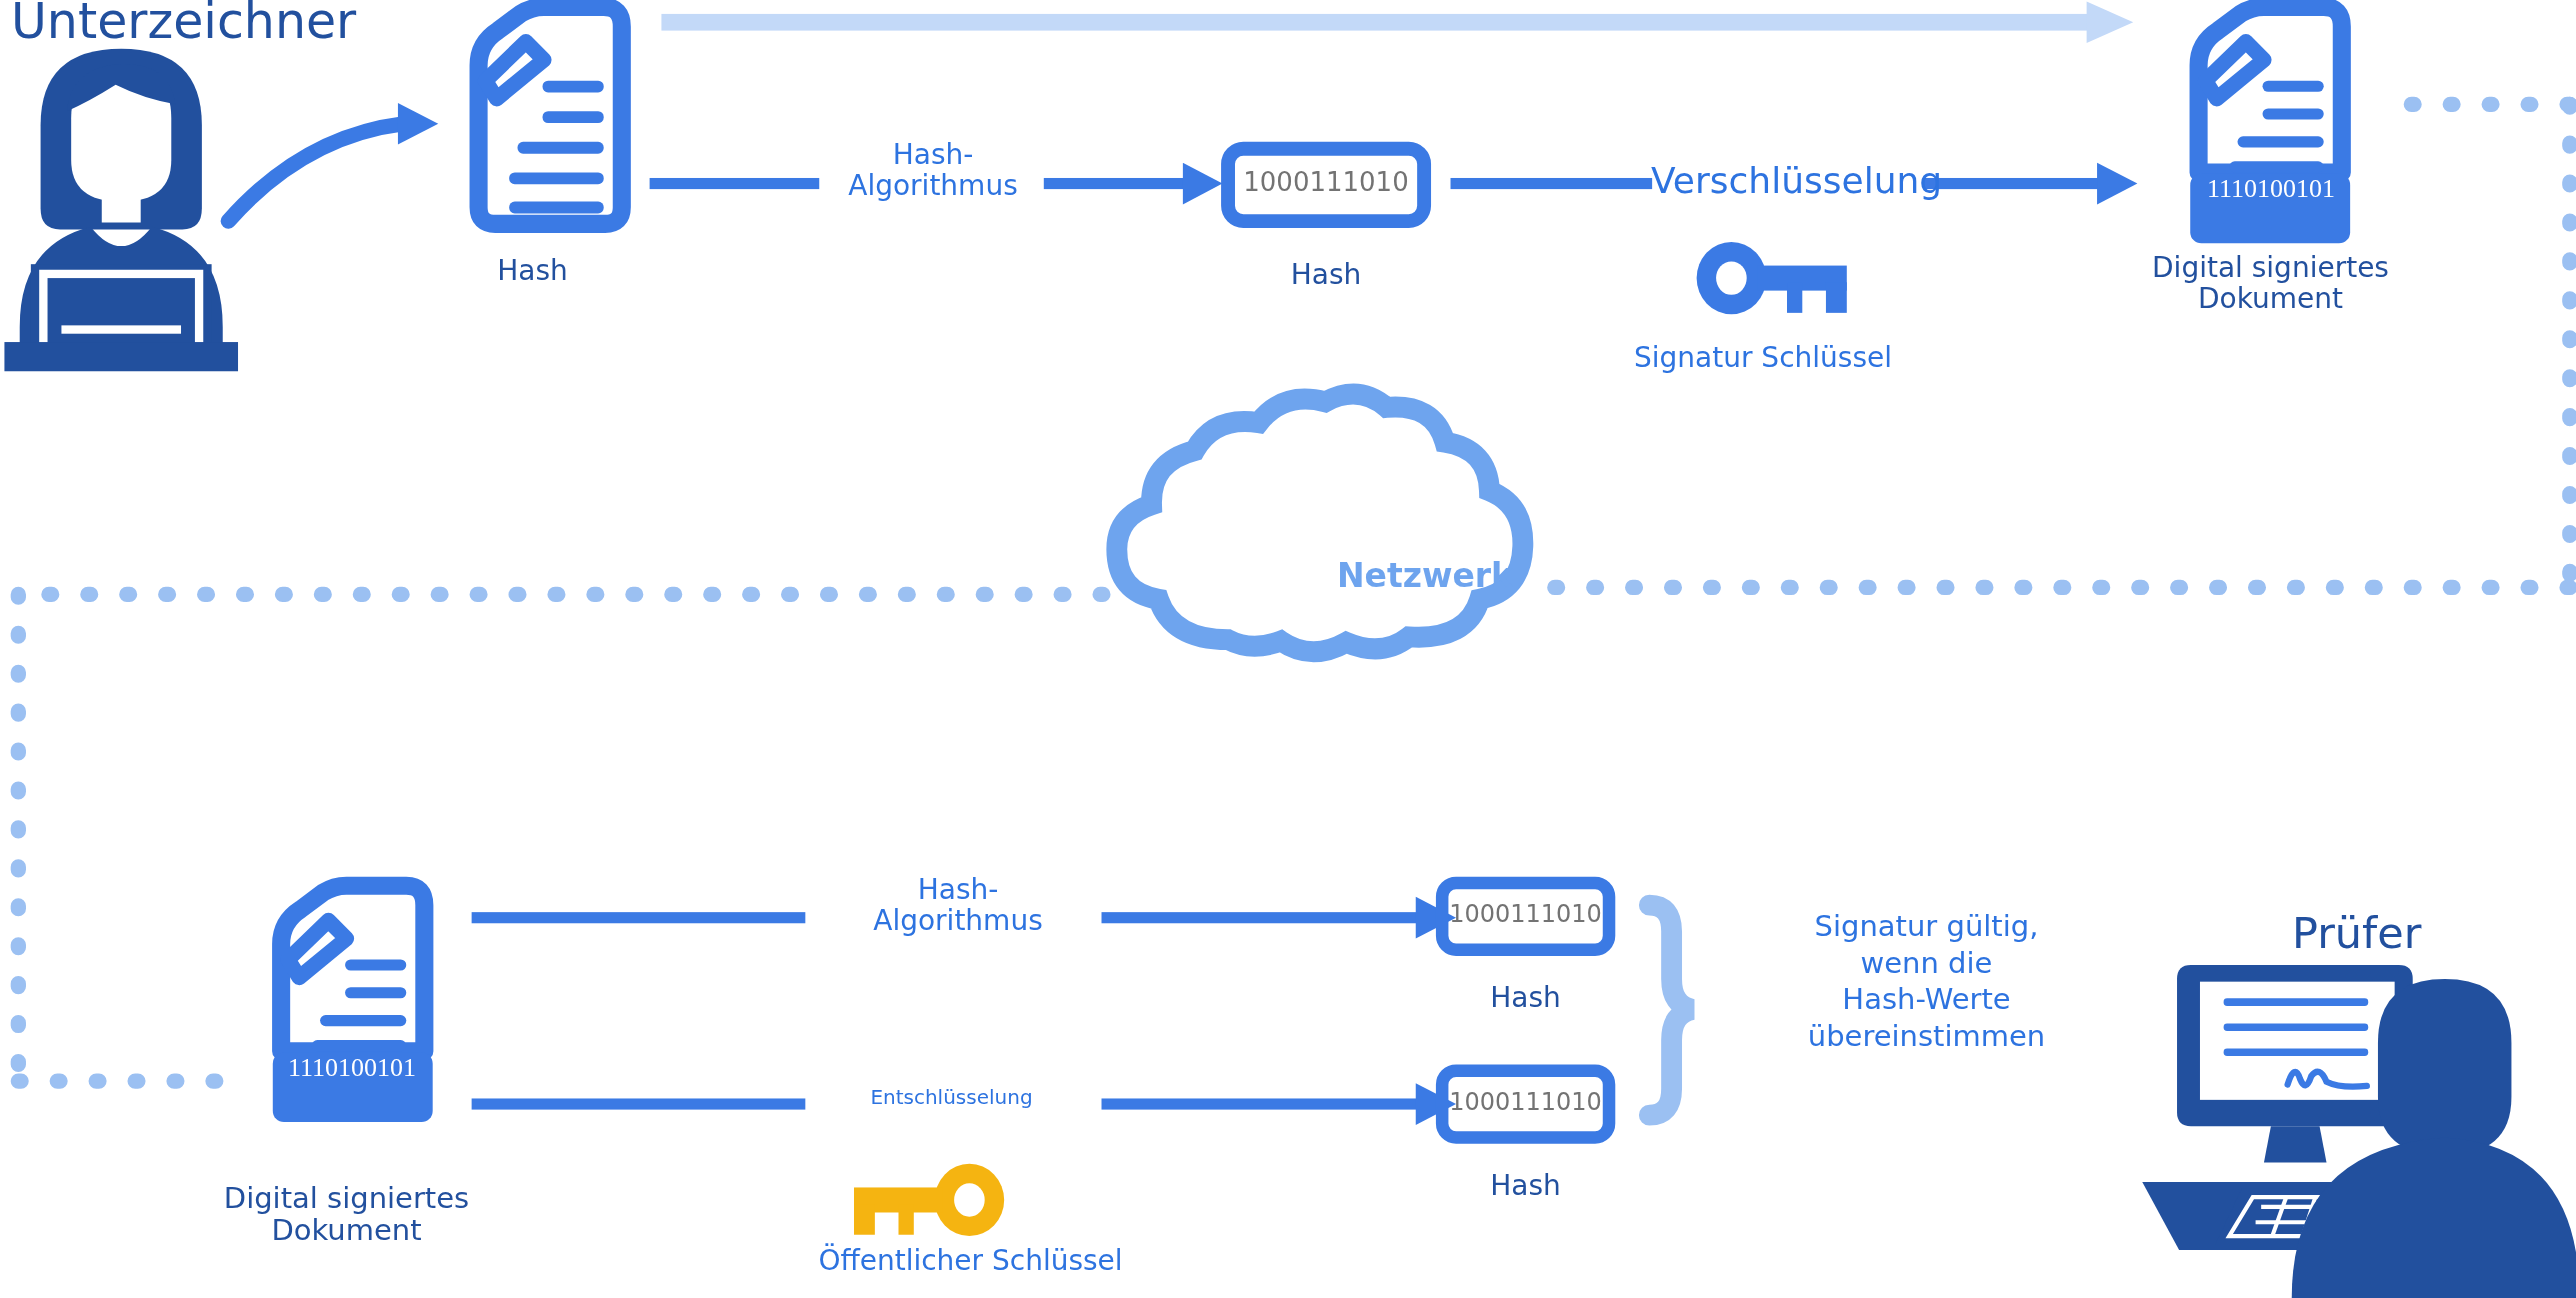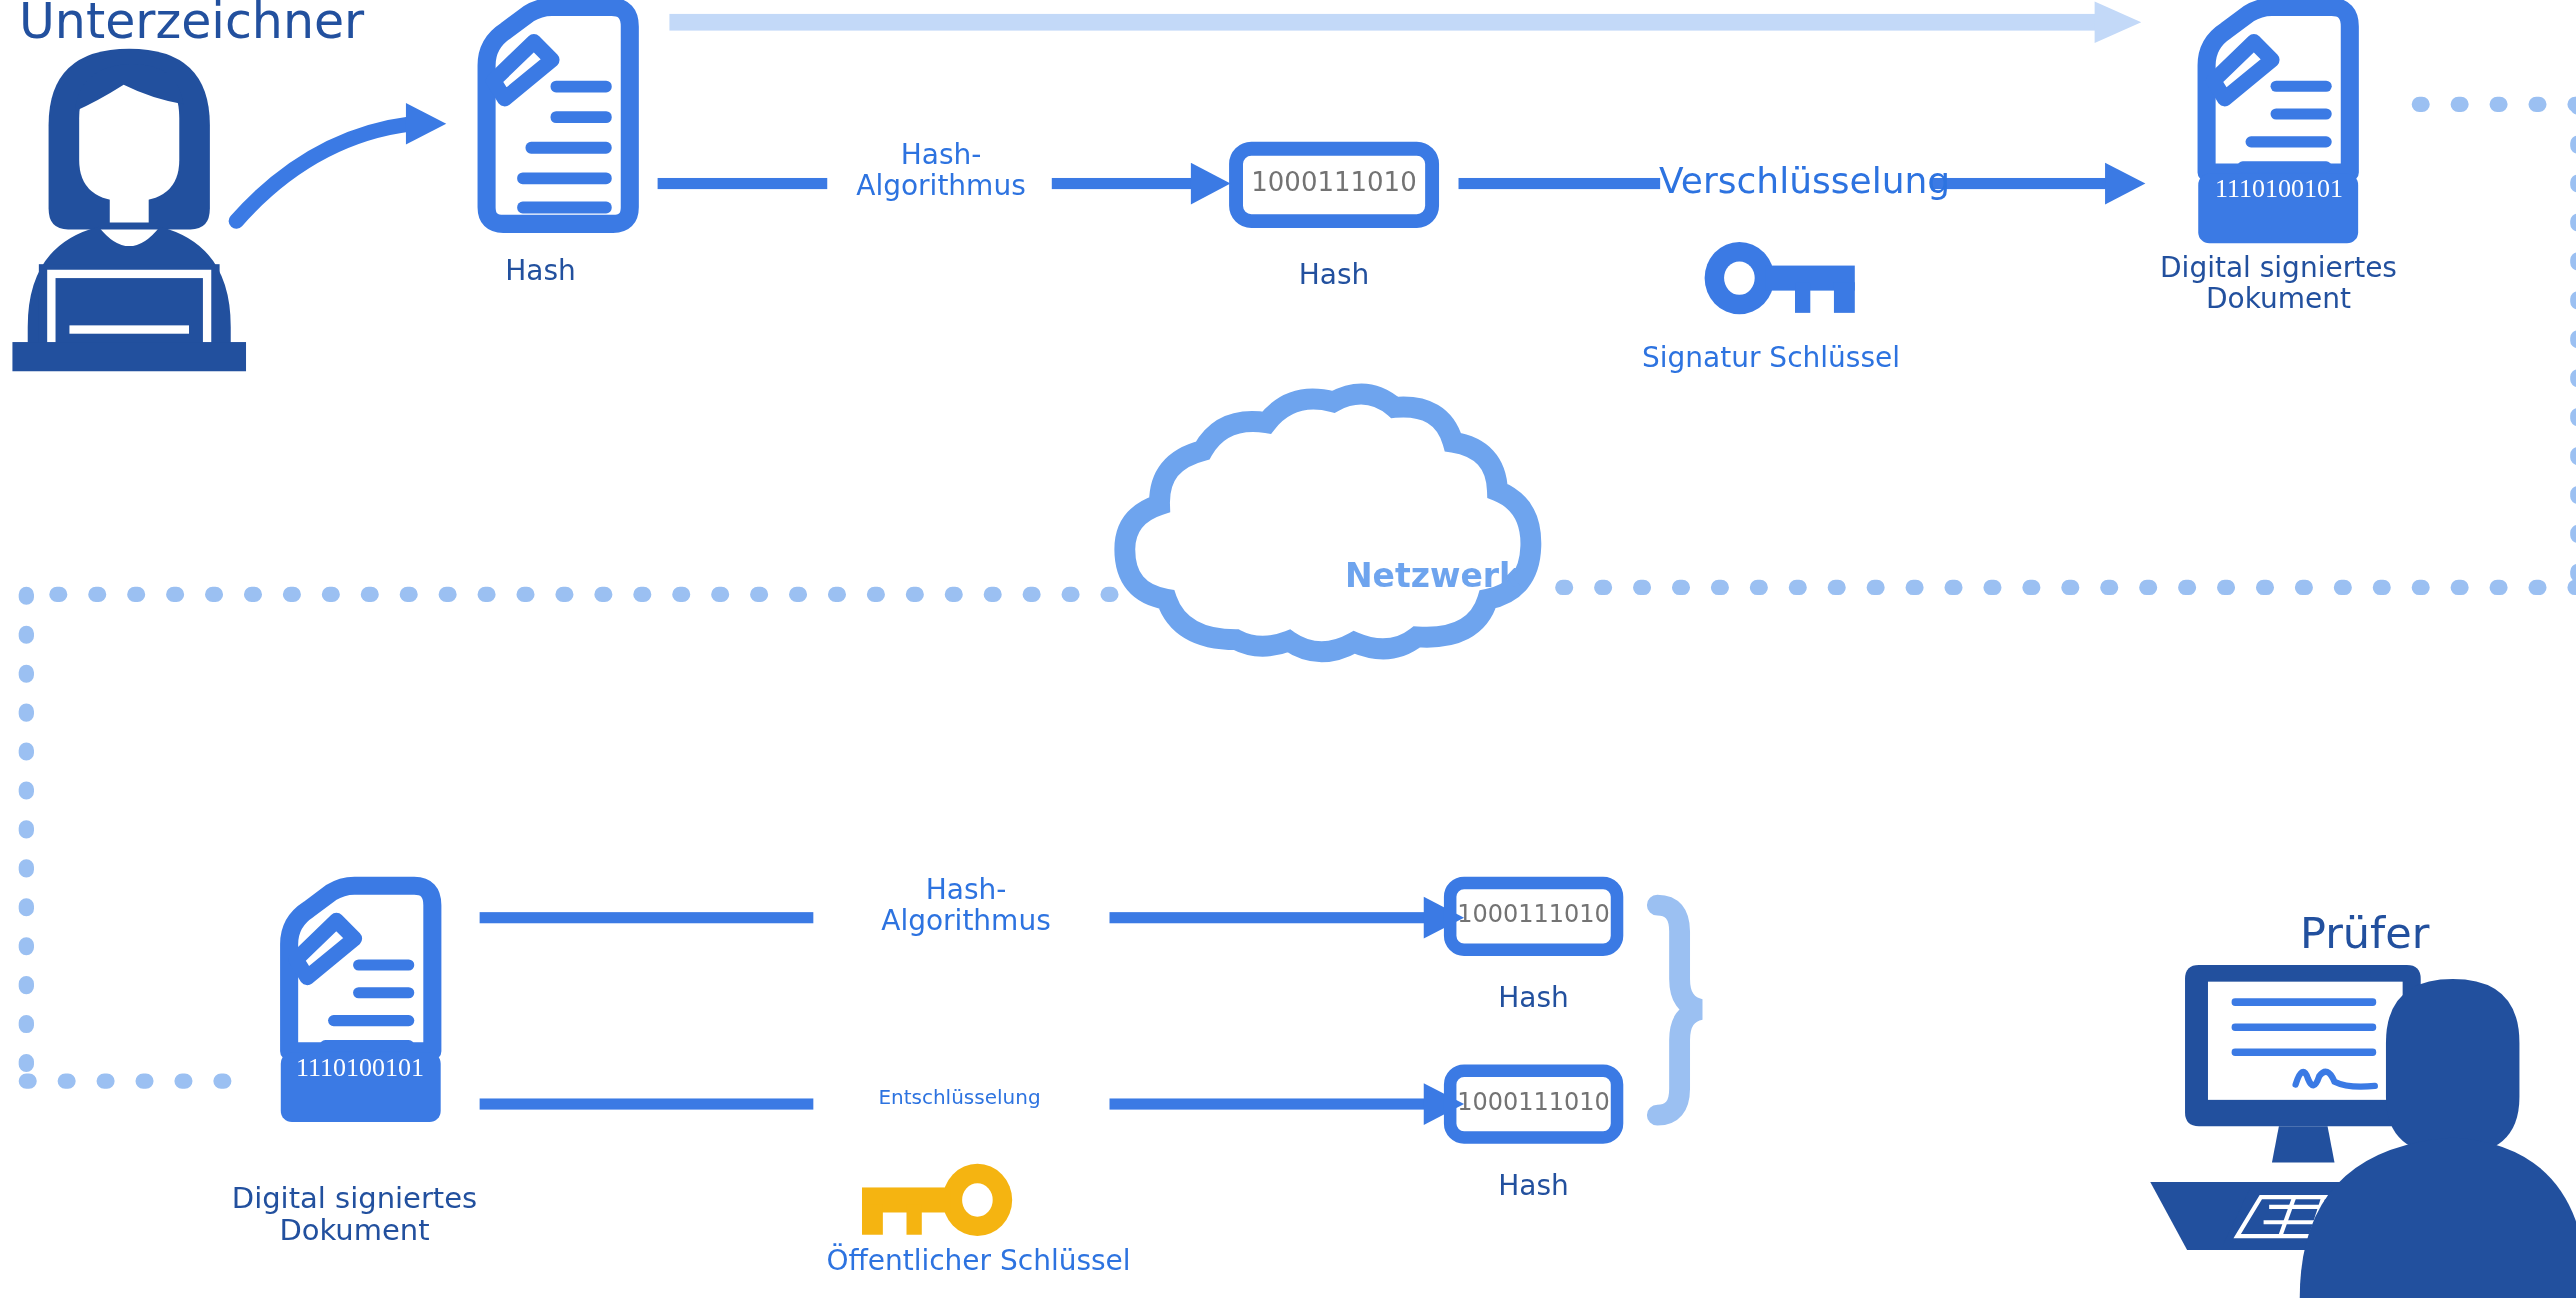--- a/index.html
+++ b/index.html
@@ -1,20 +1,20 @@
 <!DOCTYPE html>
 <html style="font-size:11px"><head>
 <meta charset="utf-8">
 <style>
   html,body{margin:0;padding:0;background:#ffffff;}
   body{
     font-family:"DejaVu Sans", sans-serif;
     width:2576px;height:1298px;position:relative;overflow:hidden;
   }
-  #stage{position:absolute;left:12px;top:0;width:2346px;height:1298px;}
+  #stage{position:absolute;left:4px;top:0;width:2346px;height:1298px;}
   svg#art{position:absolute;left:0;top:0;width:2576px;height:1298px;}
   .lbl{position:absolute;color:#2d73e0;text-align:center;line-height:1.12;
        font-family:"DejaVu Sans", sans-serif;white-space:pre;}
   .lbl-dark{color:#22509e;}
   .ttl{position:absolute;color:#22509e;font-family:"DejaVu Sans", sans-serif;}
   .hashtxt{position:absolute;color:#737373;font-family:"DejaVu Sans", sans-serif;
            text-align:center;white-space:pre;}
   .sigtxt{position:absolute;color:#ffffff;font-family:Liberation Serif, serif;
           text-align:center;white-space:pre;}
   .netlbl{position:absolute;color:#6ea4ee;font-family:"DejaVu Sans", sans-serif;
@@ -275,17 +275,21 @@
 <div class="lbl" style="left:758px;top:1245px;width:417px;font-size:28px;">Öffentlicher Schlüssel</div>
 
 <div class="hashtxt" style="left:1438px;top:900px;width:167px;font-size:24px;">1000111010</div>
 
 <div class="lbl lbl-dark" style="left:1438px;top:982px;width:167px;font-size:28px;">Hash</div>
 
 <div class="hashtxt" style="left:1438px;top:1088px;width:167px;font-size:24px;">1000111010</div>
 
 <div class="lbl lbl-dark" style="left:1438px;top:1170px;width:167px;font-size:28px;">Hash</div>
 
+<div class="lbl" style="left:1728px;top:908px;width:389px;font-size:29px;line-height:1.26;">Signatur gültig,
+wenn die
+Hash-Werte
+übereinstimmen</div>
 
 <div class="ttl" style="left:2288px;top:908px;font-size:43px;">Prüfer</div>
 
 </div>
 
 
 </body></html>

